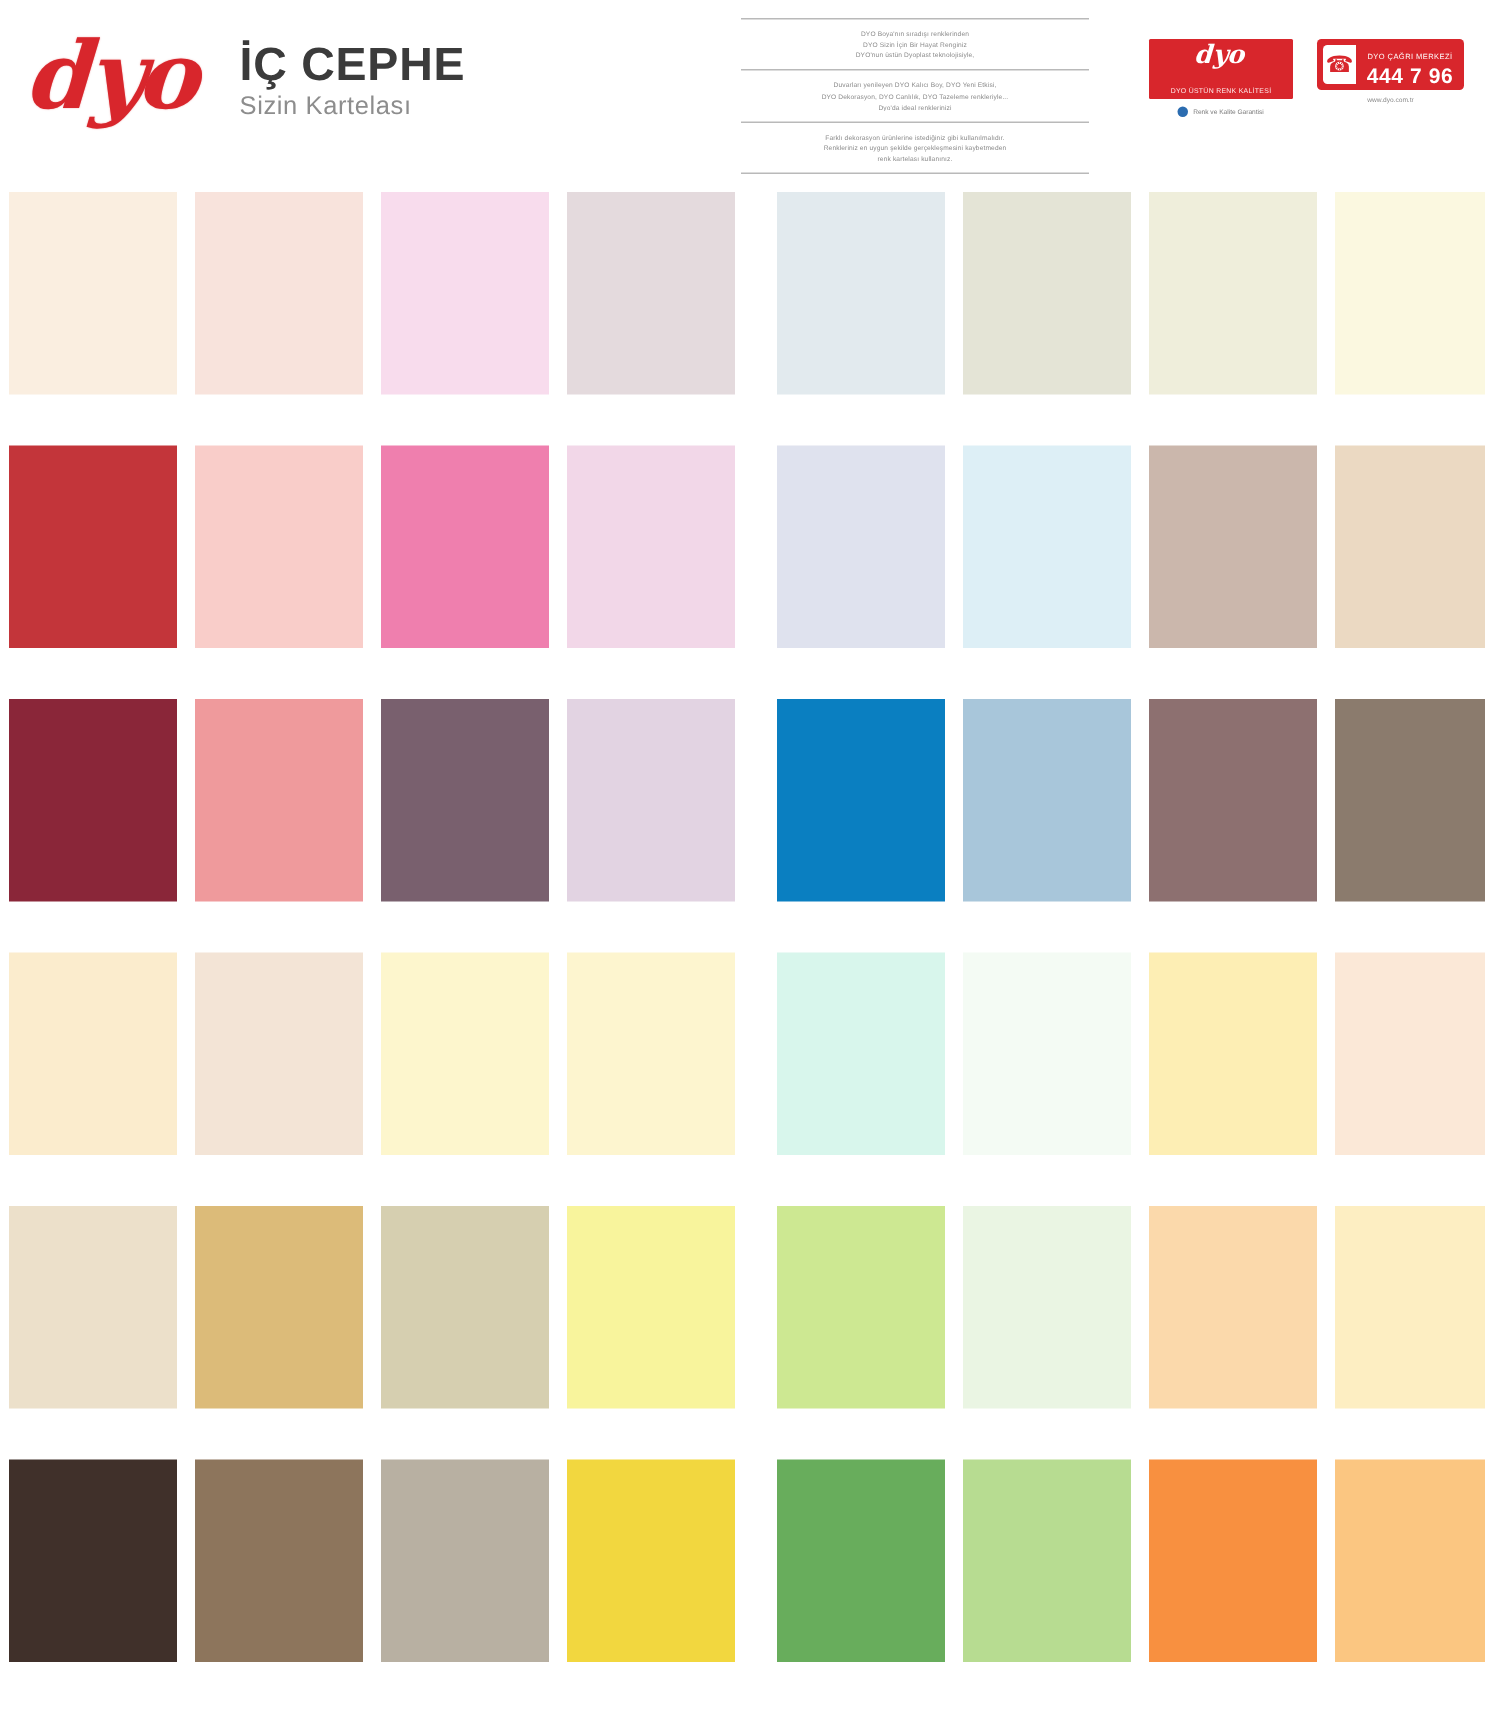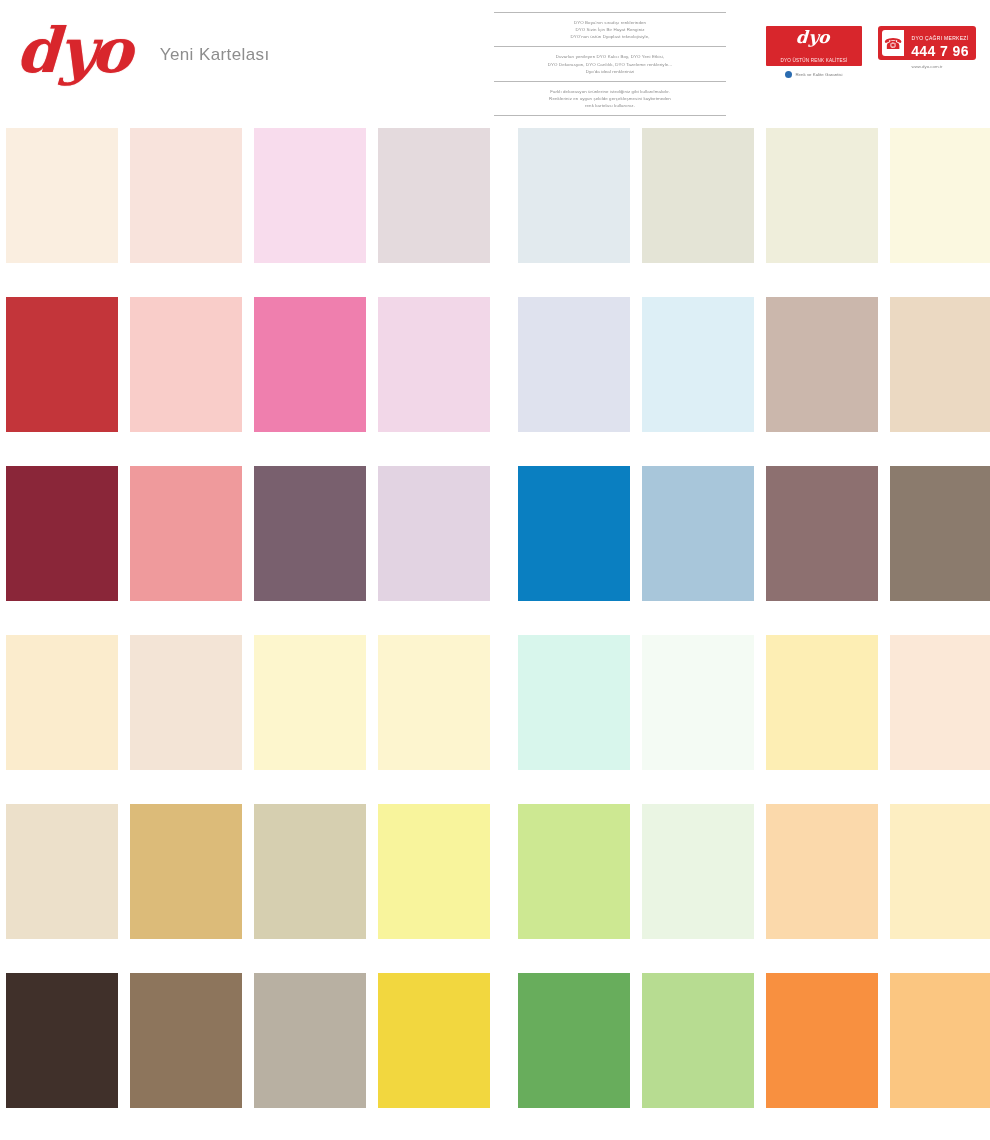--- a/index.html
+++ b/index.html
@@ -254,21 +254,22 @@
   .label-name { text-align: right; }
 </style>
 </head>
 <body>
 
 <div class="header">
 
   <div class="brand-block">
     <div class="logo-dyo">dyo</div>
     <div class="brand-titles">
-      <div class="brand-title-sub">Yeni Kartelası</div>
+      <div class="brand-title-main">İÇ CEPHE</div>
+      <div class="brand-title-sub">Sizin Kartelası</div>
     </div>
   </div>
 
   <div class="info-block">
     <div class="info-rule"></div>
     <div class="info-para">
       <div>DYO Boya'nın sıradışı renklerinden</div>
       <div>DYO Sizin İçin Bir Hayat Renginiz</div>
       <div>DYO'nun üstün Dyoplast teknolojisiyle,</div>
     </div>

